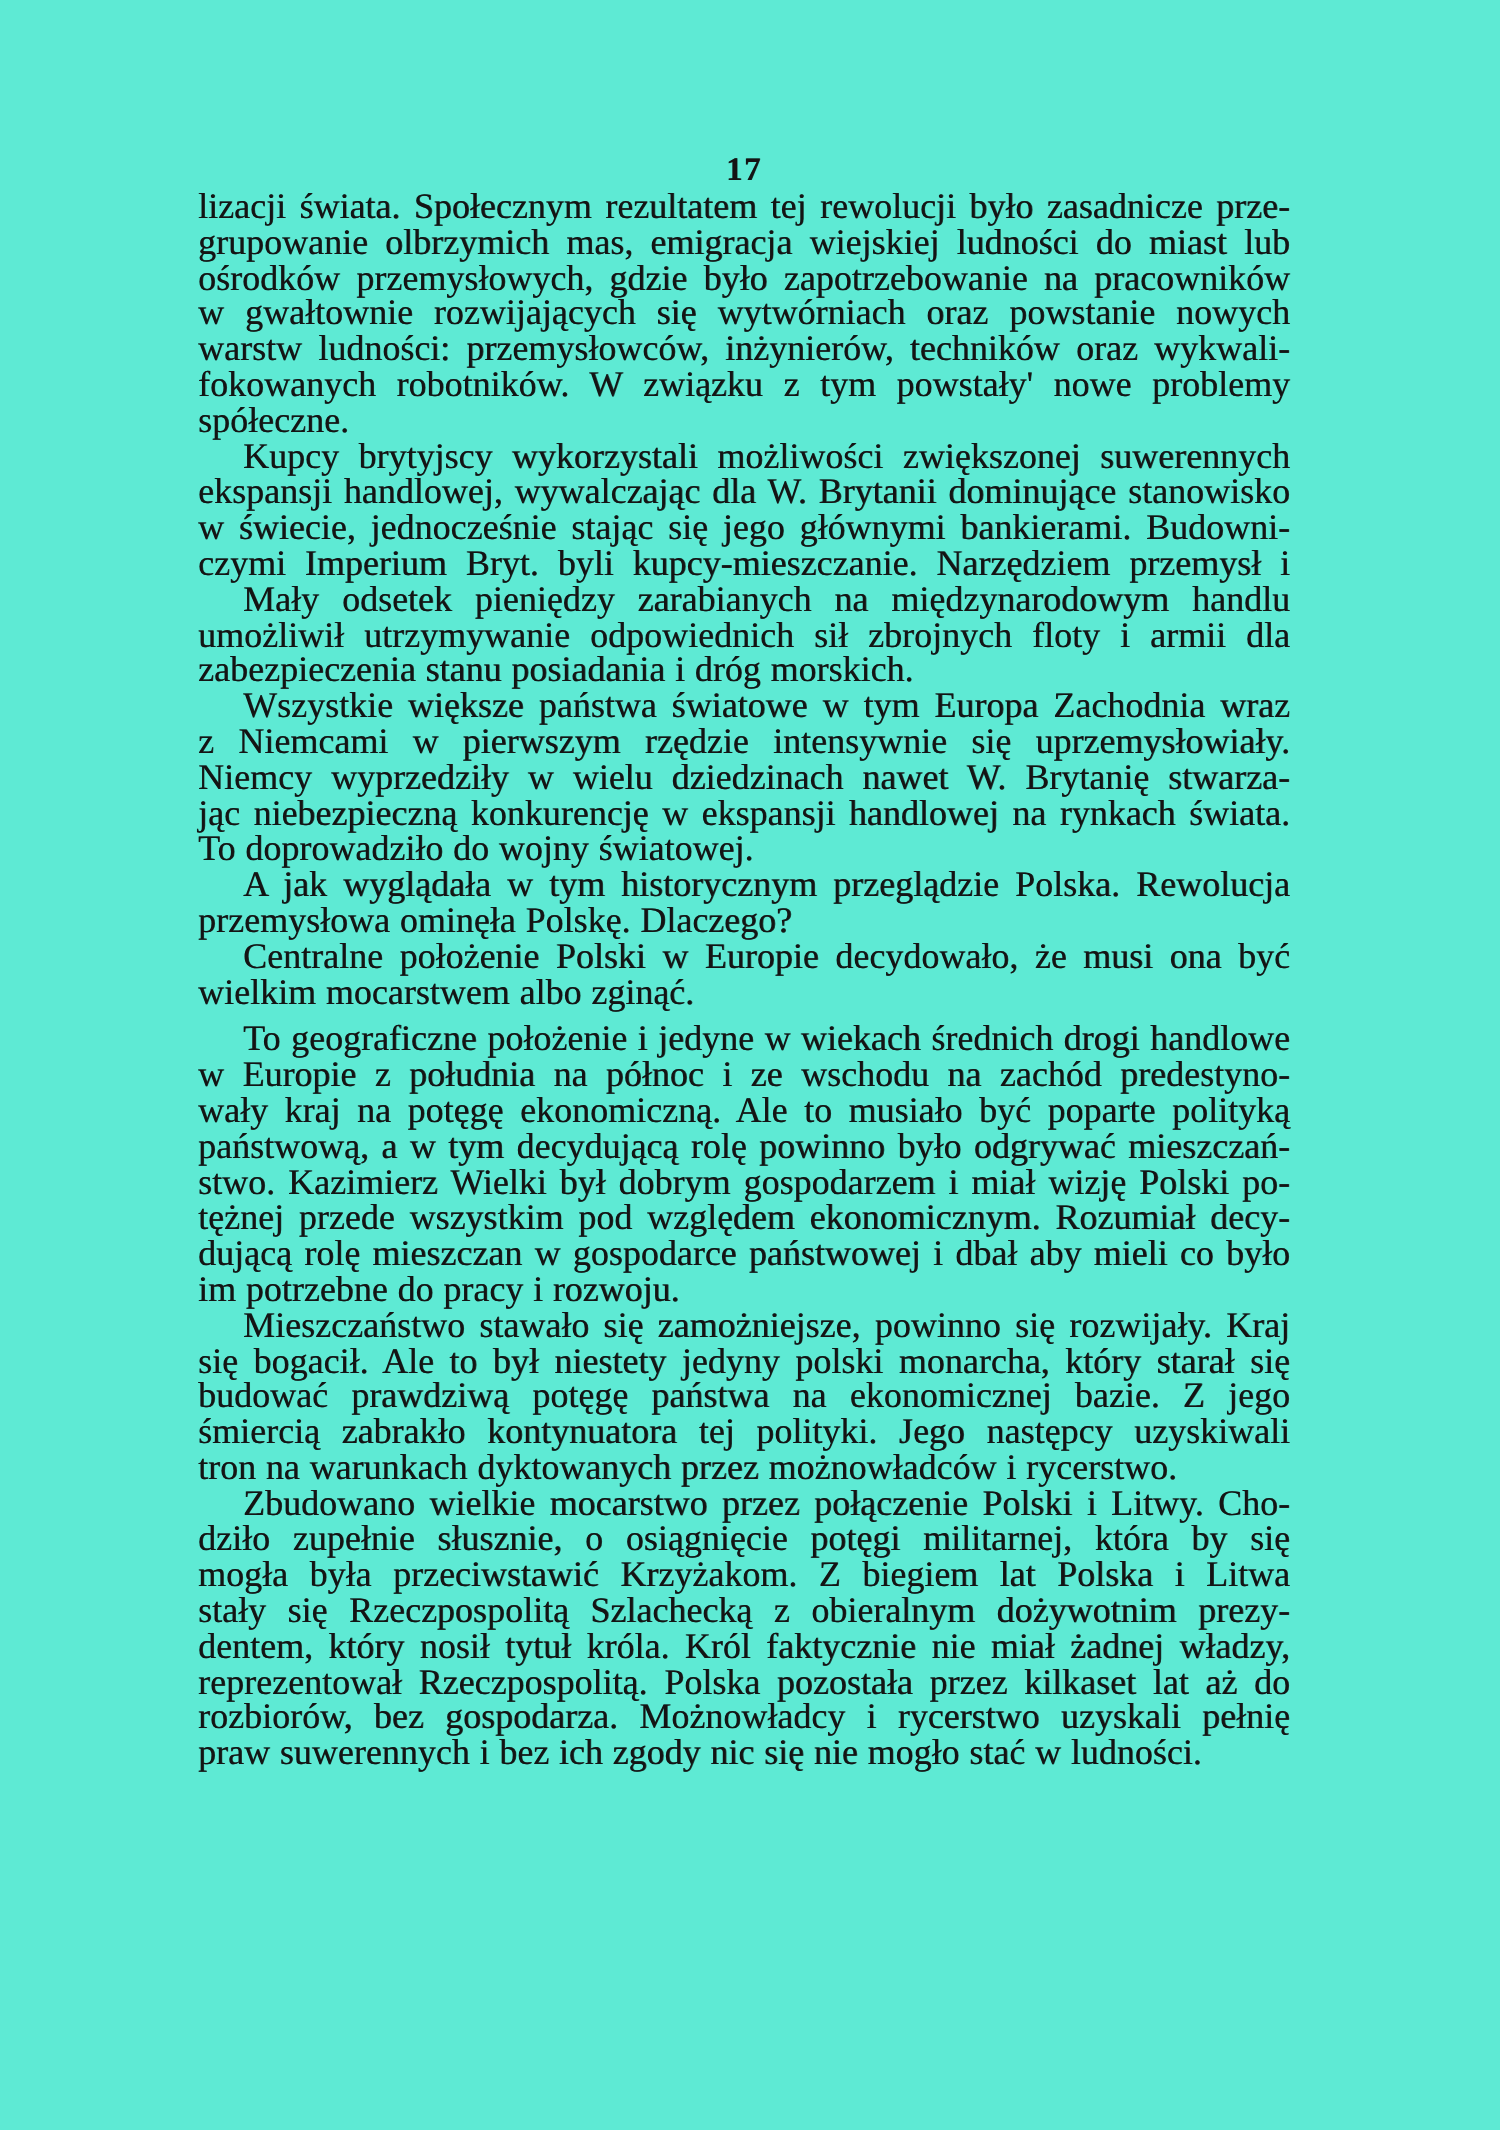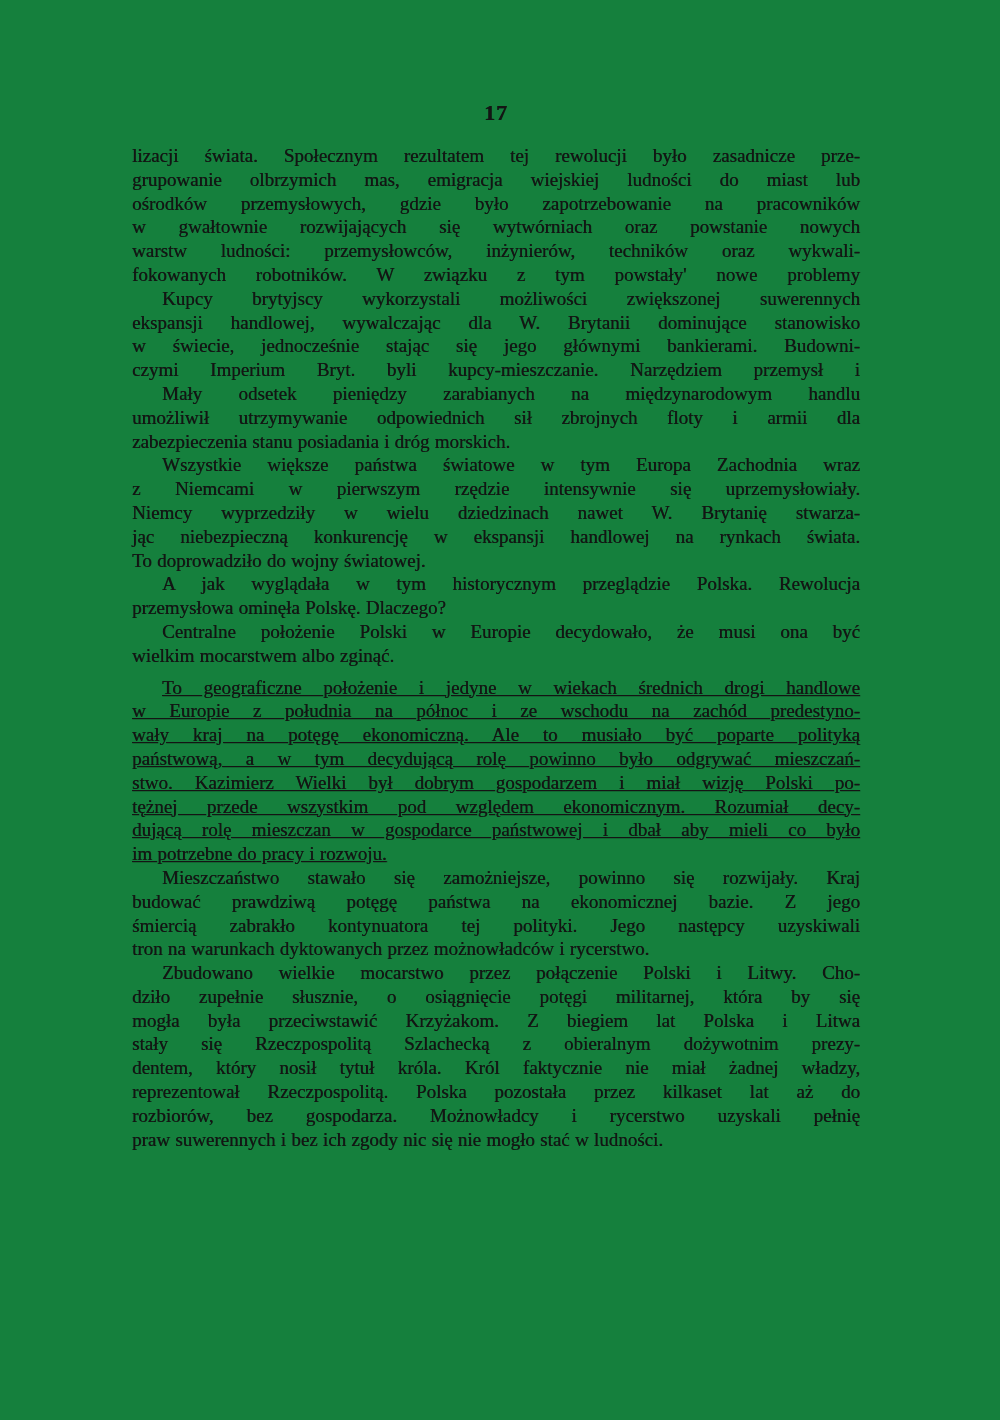--- a/index.html
+++ b/index.html
@@ -10,46 +10,46 @@
   body {
     width: 1000px;
     height: 1420px;
     position: relative;
     font-family: "Liberation Serif", "DejaVu Serif", serif;
     color: #141414;
   }
   .scan-page {
     position: absolute;
     inset: 0;
-    background: #15803d;
+    background: #5eead4;
     overflow: hidden;
     padding-left: 37px;
   }
   .page-number {
     position: absolute;
     top: 100px;
     left: 132px;
     width: 728px;
     text-align: center;
     font-size: 22px;
     font-weight: 700;
     letter-spacing: 1px;
     text-shadow: 0.4px 0.3px 0 rgba(10,10,10,0.7);
   }
   .text-block {
     position: absolute;
-    top: 144px;
+    top: 127px;
     left: 132px;
     width: 728px;
-    font-size: 19px;
+    font-size: 24px;
     line-height: 23.8px;
     text-shadow: 0.4px 0.3px 0 rgba(10,10,10,0.7);
   }
   .paragraph { margin: 0; }
-  .paragraph.extra-space { margin-top: 8px; text-decoration: underline; }
+  .paragraph.extra-space { margin-top: 8px; }
   .line {
     text-align: justify;
     text-align-last: justify;
     word-spacing: 0.5px;
     white-space: normal;
   }
   .line.last { text-align-last: left; }
   .line.indent { text-indent: 30px; }
 </style>
 </head>
@@ -58,20 +58,21 @@
 <div class="scan-page">
   <div class="page-number">17</div>
   <div class="text-block">
       <div class="paragraph">
         <div class="line">lizacji świata. Społecznym rezultatem tej rewolucji było zasadnicze prze-</div>
         <div class="line">grupowanie olbrzymich mas, emigracja wiejskiej ludności do miast lub</div>
         <div class="line">ośrodków przemysłowych, gdzie było zapotrzebowanie na pracowników</div>
         <div class="line">w gwałtownie rozwijających się wytwórniach oraz powstanie nowych</div>
         <div class="line">warstw ludności: przemysłowców, inżynierów, techników oraz wykwali-</div>
         <div class="line">fokowanych robotników. W związku z tym powstały' nowe problemy</div>
+        <div class="line last">spółeczne.</div>
       </div>
       <div class="paragraph">
         <div class="line indent">Kupcy brytyjscy wykorzystali możliwości zwiększonej suwerennych</div>
         <div class="line">ekspansji handlowej, wywalczając dla W. Brytanii dominujące stanowisko</div>
         <div class="line">w świecie, jednocześnie stając się jego głównymi bankierami. Budowni-</div>
         <div class="line">czymi Imperium Bryt. byli kupcy-mieszczanie. Narzędziem przemysł i</div>
       </div>
       <div class="paragraph">
         <div class="line indent">Mały odsetek pieniędzy zarabianych na międzynarodowym handlu</div>
         <div class="line">umożliwił utrzymywanie odpowiednich sił zbrojnych floty i armii dla</div>
@@ -97,20 +98,21 @@
         <div class="line">w Europie z południa na północ i ze wschodu na zachód predestyno-</div>
         <div class="line">wały kraj na potęgę ekonomiczną. Ale to musiało być poparte polityką</div>
         <div class="line">państwową, a w tym decydującą rolę powinno było odgrywać mieszczań-</div>
         <div class="line">stwo. Kazimierz Wielki był dobrym gospodarzem i miał wizję Polski po-</div>
         <div class="line">tężnej przede wszystkim pod względem ekonomicznym. Rozumiał decy-</div>
         <div class="line">dującą rolę mieszczan w gospodarce państwowej i dbał aby mieli co było</div>
         <div class="line last">im potrzebne do pracy i rozwoju.</div>
       </div>
       <div class="paragraph">
         <div class="line indent">Mieszczaństwo stawało się zamożniejsze, powinno się rozwijały. Kraj</div>
+        <div class="line">się bogacił. Ale to był niestety jedyny polski monarcha, który starał się</div>
         <div class="line">budować prawdziwą potęgę państwa na ekonomicznej bazie. Z jego</div>
         <div class="line">śmiercią zabrakło kontynuatora tej polityki. Jego następcy uzyskiwali</div>
         <div class="line last">tron na warunkach dyktowanych przez możnowładców i rycerstwo.</div>
       </div>
       <div class="paragraph">
         <div class="line indent">Zbudowano wielkie mocarstwo przez połączenie Polski i Litwy. Cho-</div>
         <div class="line">dziło zupełnie słusznie, o osiągnięcie potęgi militarnej, która by się</div>
         <div class="line">mogła była przeciwstawić Krzyżakom. Z biegiem lat Polska i Litwa</div>
         <div class="line">stały się Rzeczpospolitą Szlachecką z obieralnym dożywotnim prezy-</div>
         <div class="line">dentem, który nosił tytuł króla. Król faktycznie nie miał żadnej władzy,</div>

